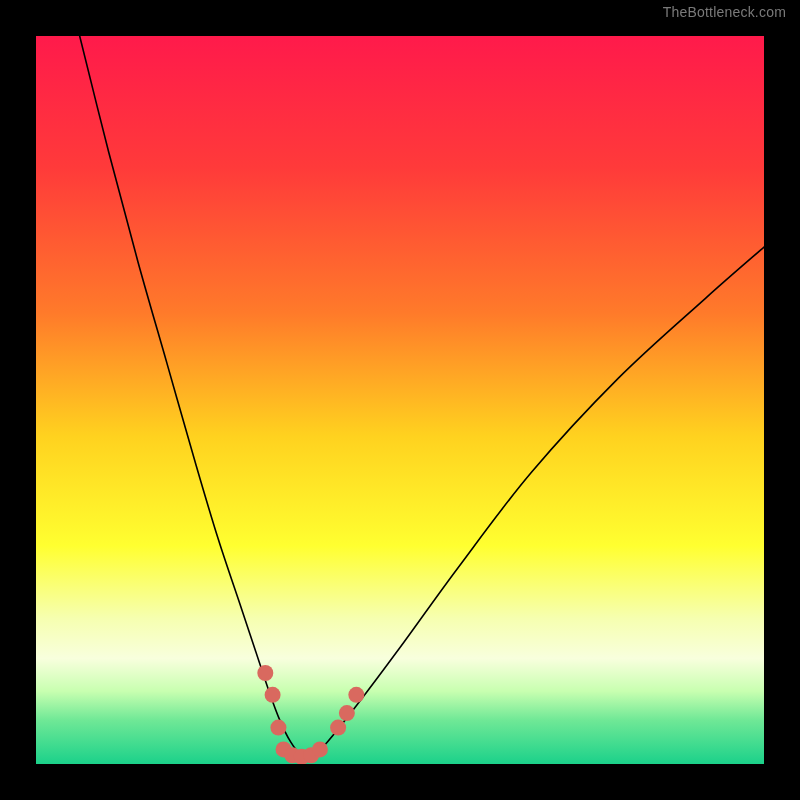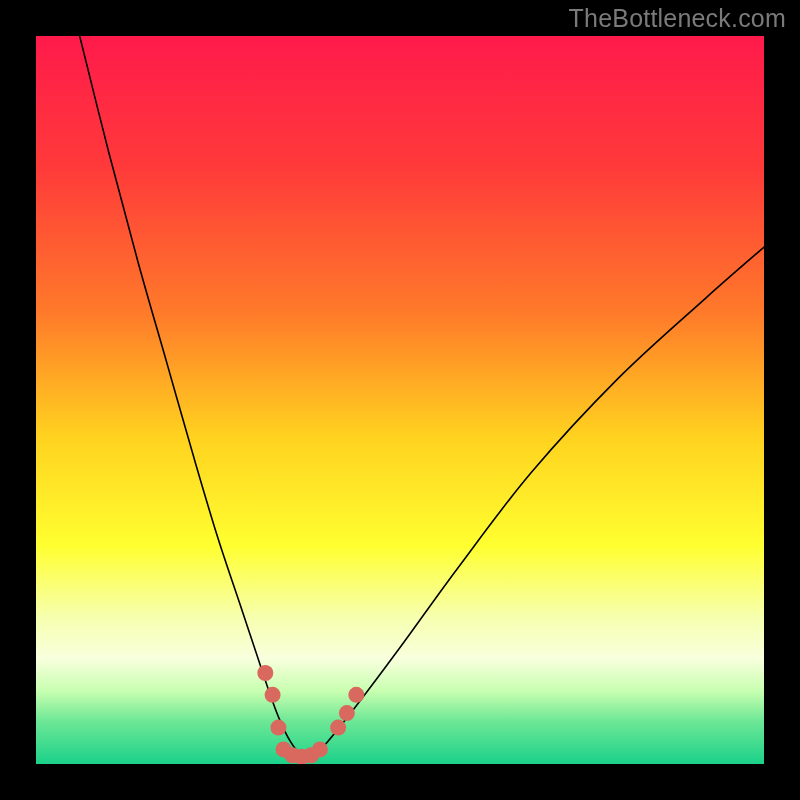--- a/index.html
+++ b/index.html
@@ -15,21 +15,21 @@
     position: relative;
     width: 800px;
     height: 800px;
     background: #000;
   }
   .watermark {
     position: absolute;
     top: 4px;
     right: 14px;
     color: #7a7a7a;
-    font-size: 25px;
+    font-size: 14px;
     font-weight: 500;
     letter-spacing: 0.2px;
     z-index: 5;
     pointer-events: none;
   }
   .plot-wrap {
     position: absolute;
     left: 36px;
     top: 36px;
     width: 728px;

